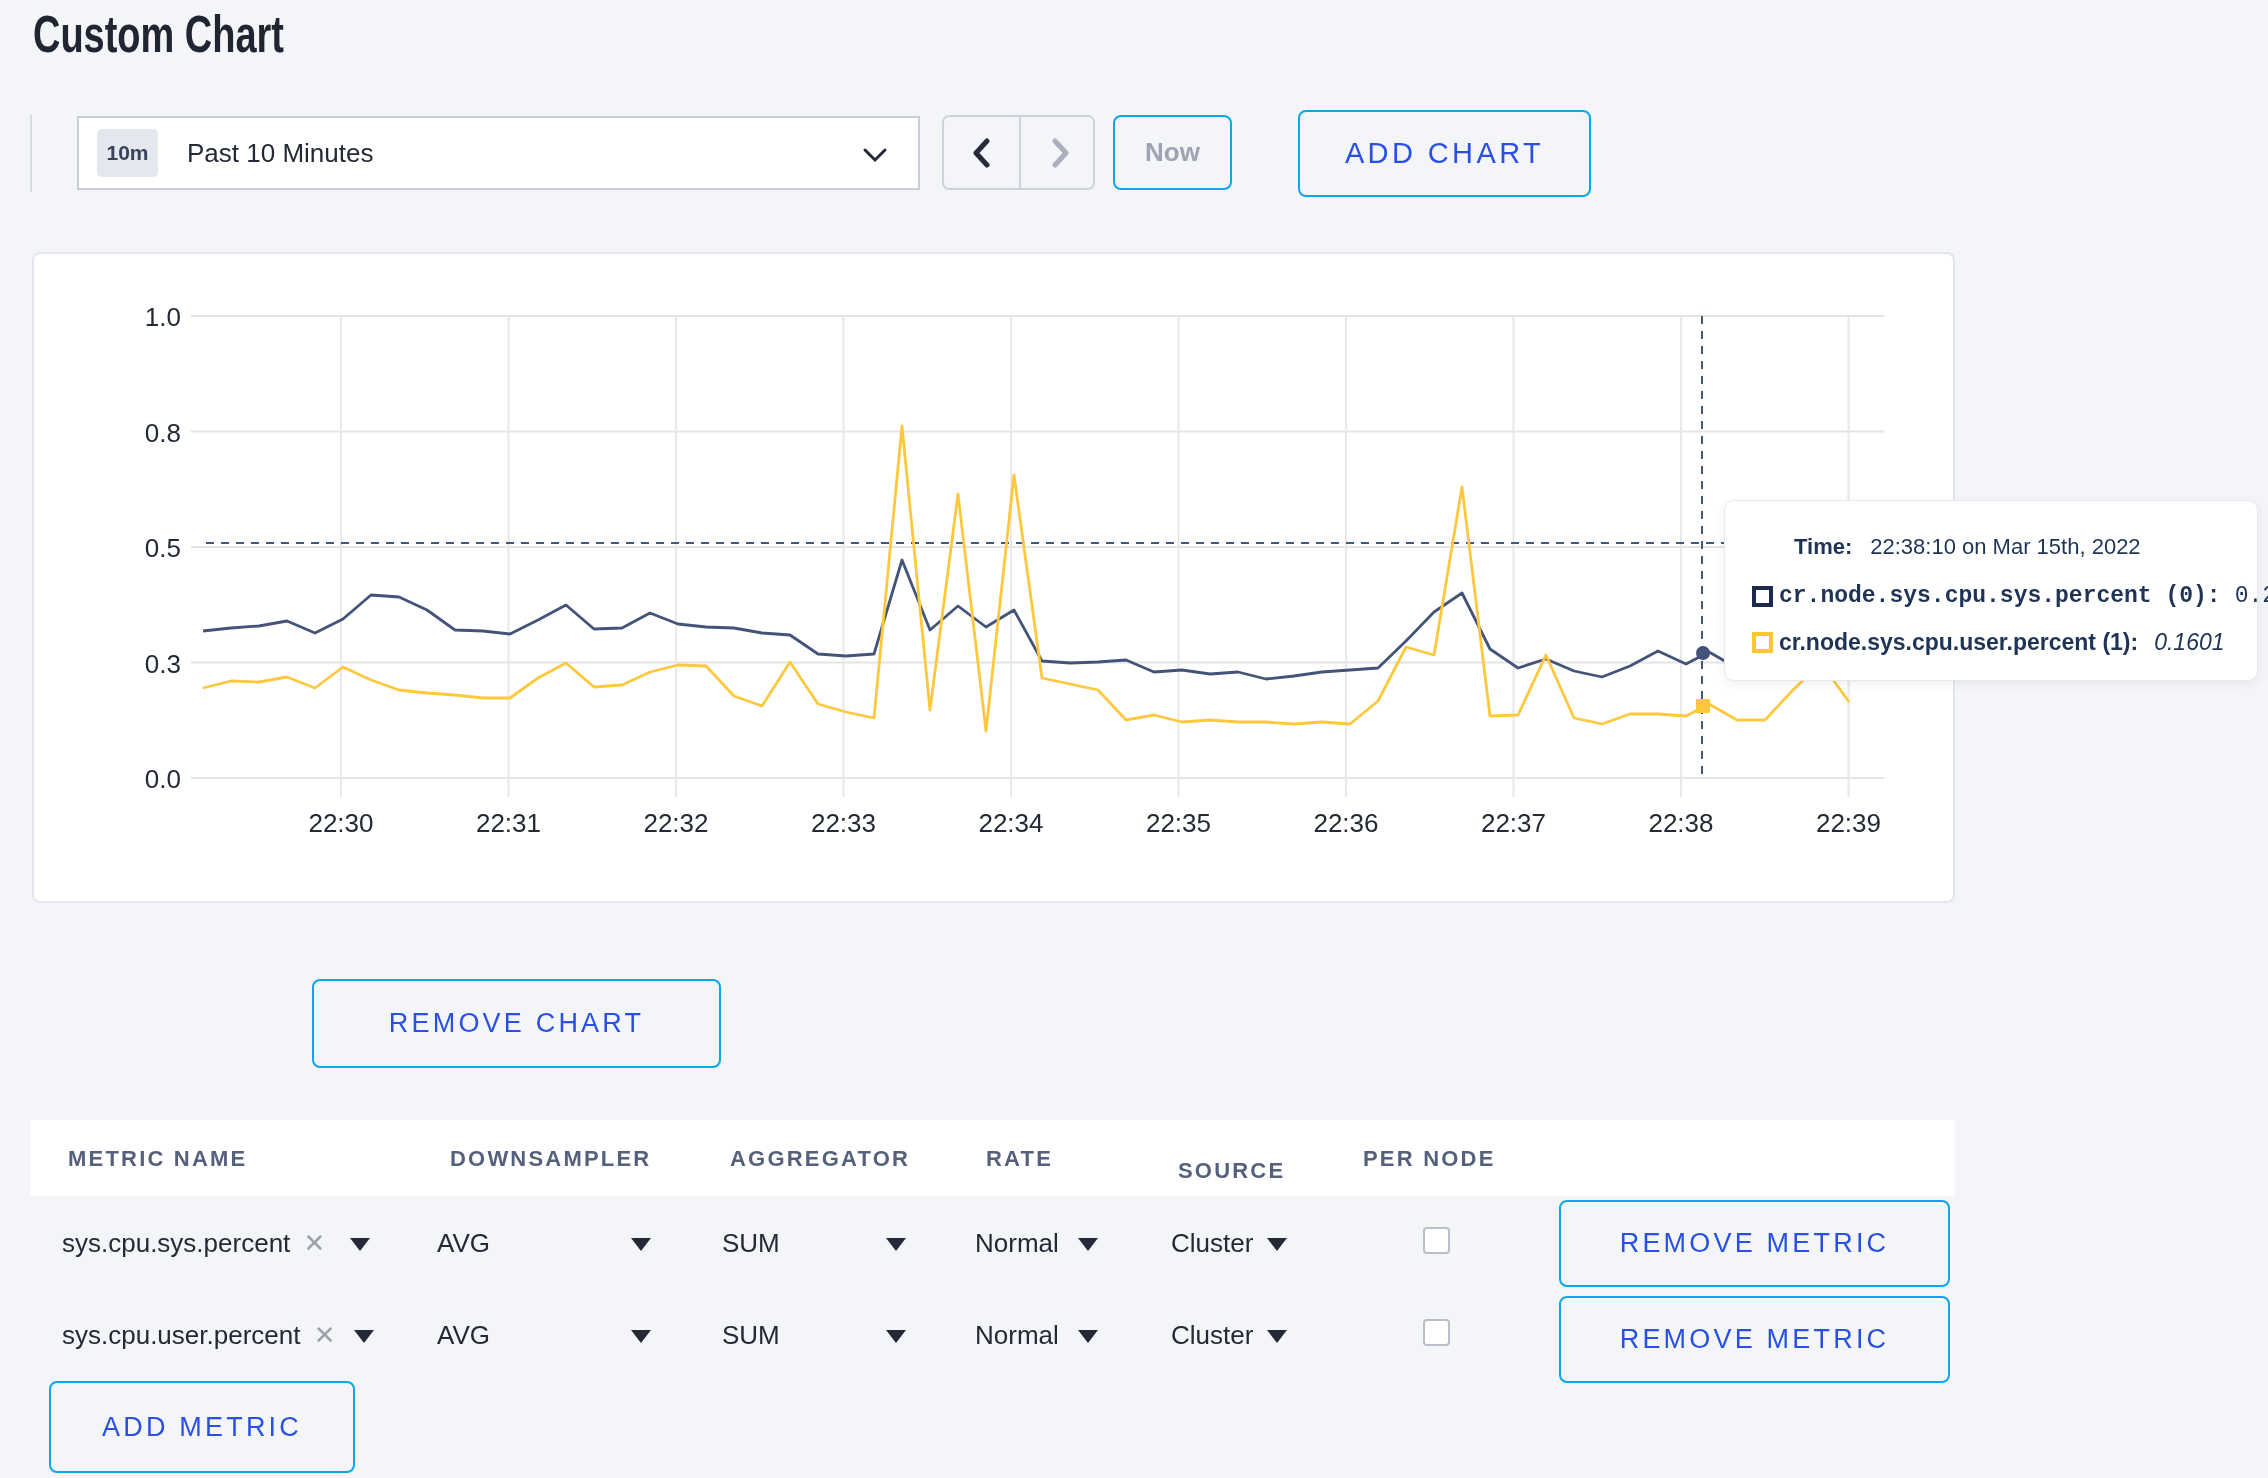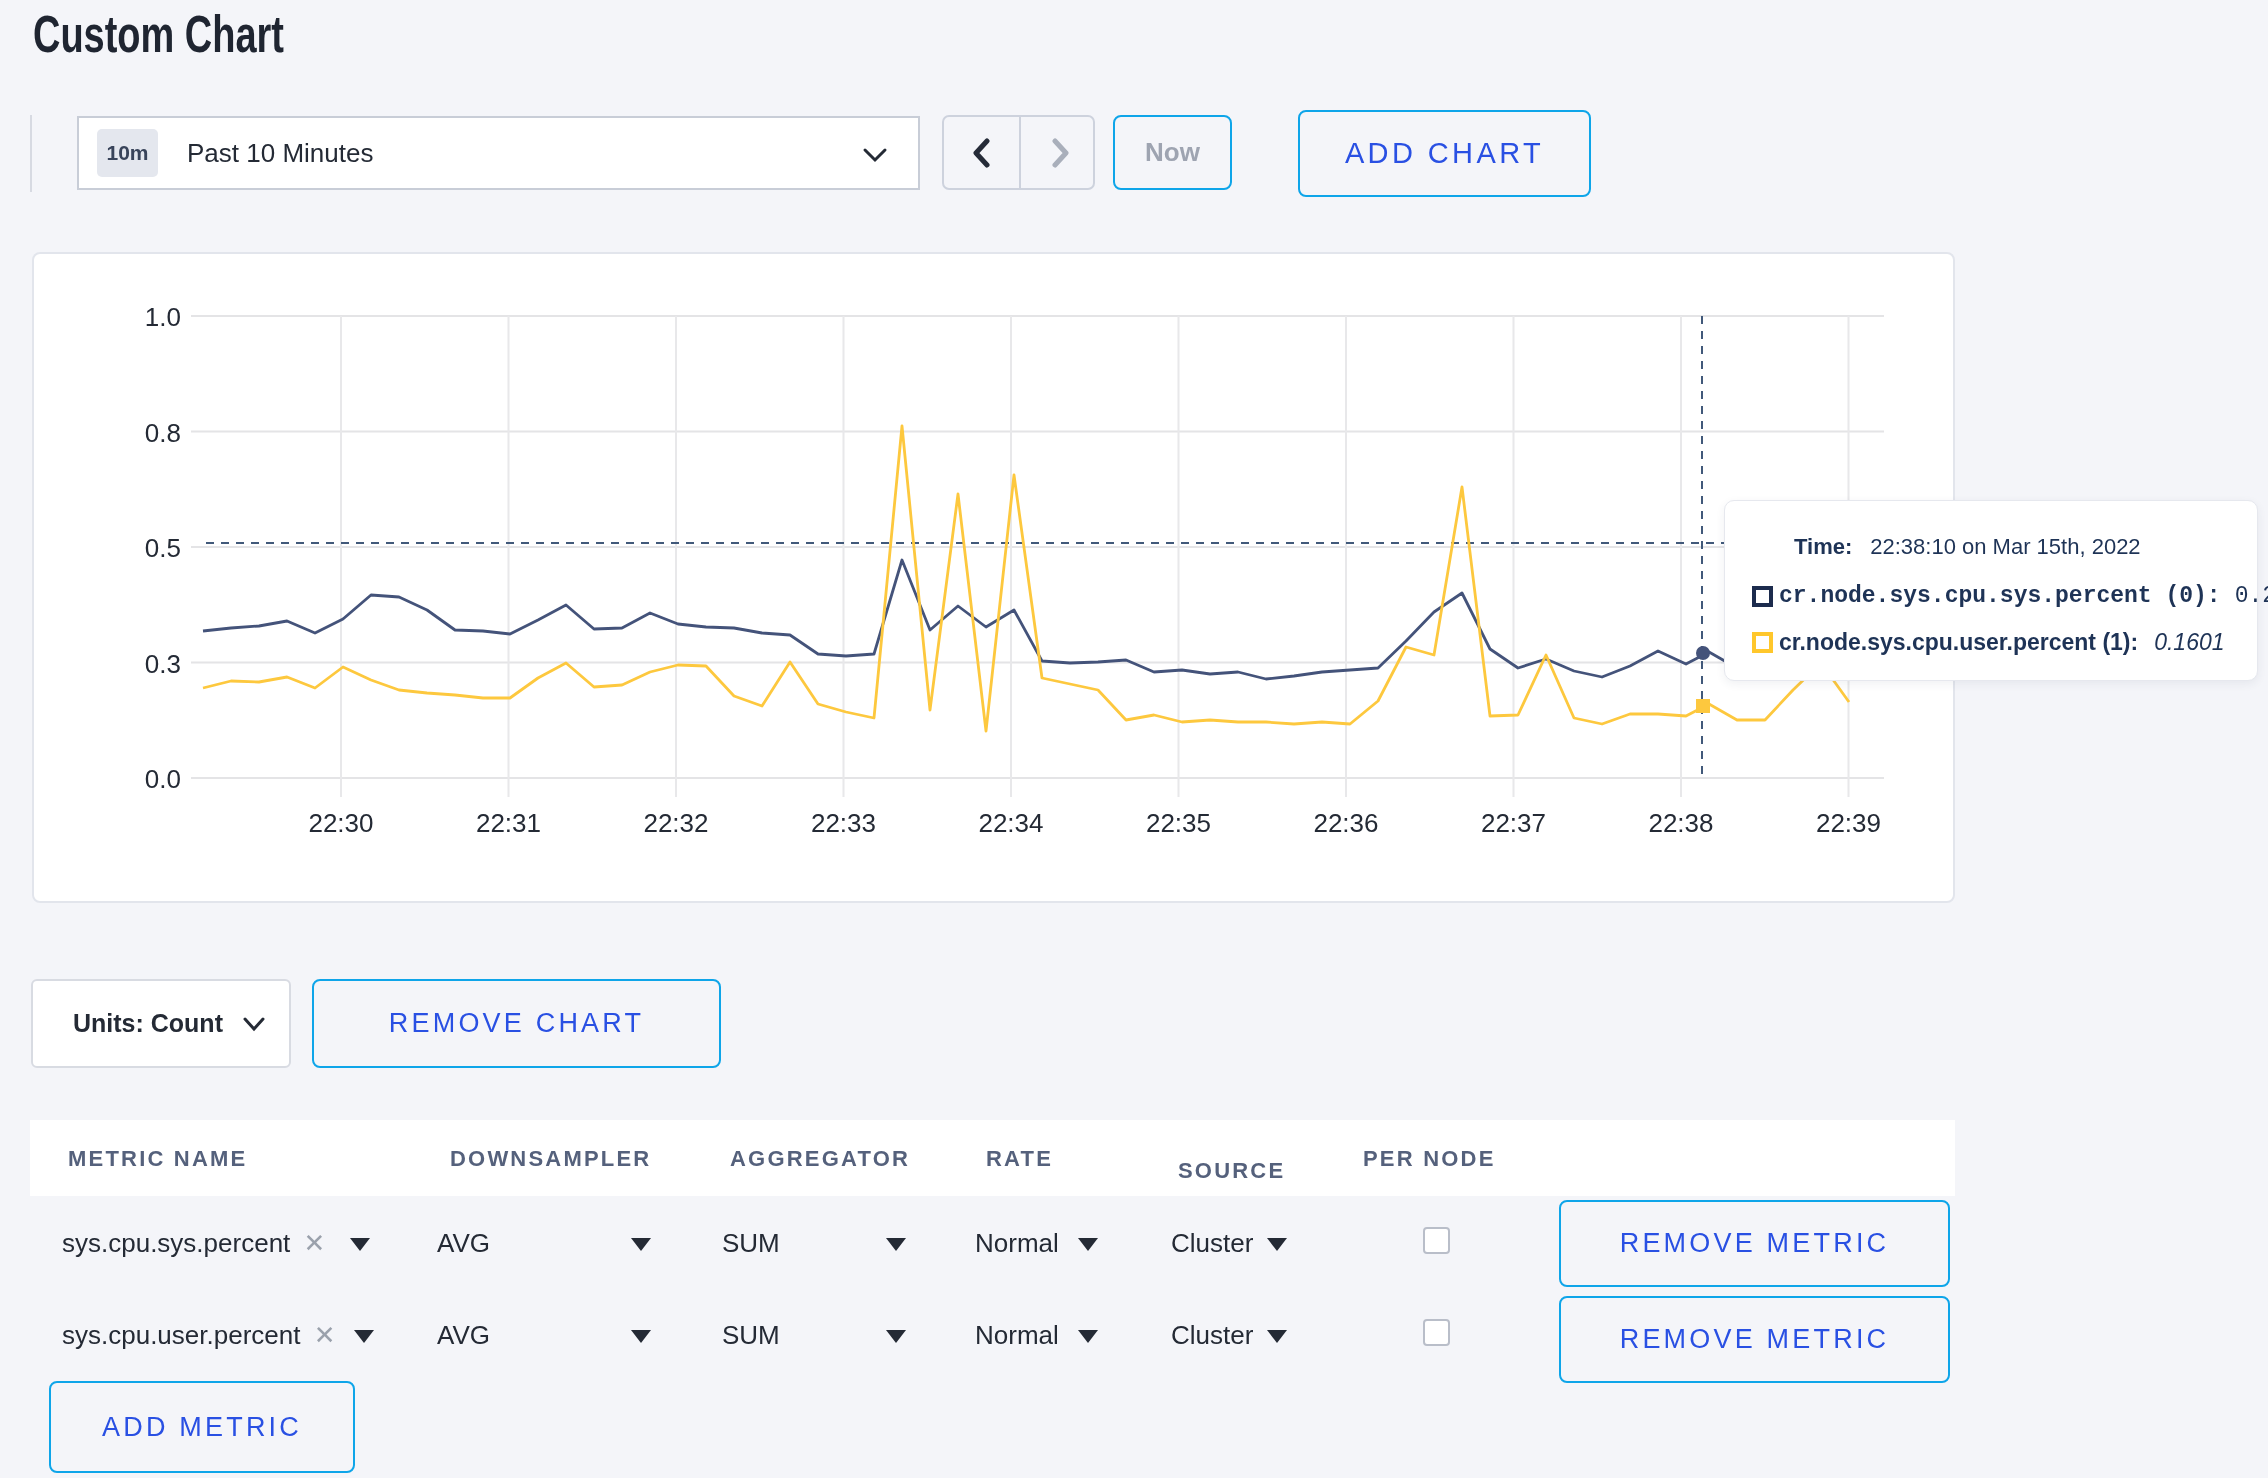--- a/index.html
+++ b/index.html
@@ -81,26 +81,20 @@
 </svg>
 
 <div class="abs" style="left:1724px; top:500px; width:534px; height:181px; background:#fff; border:1px solid #e6e8ee; border-radius:10px; box-shadow:0 3px 10px rgba(40,50,80,0.07);">
   <div class="abs" style="left:57px; top:33px; font-size:22px; color:#1e3356; white-space:nowrap;margin-left:12px;"><b>Time:</b><span style="margin-left:18px;">22:38:10 on Mar 15th, 2022</span></div>
   <div class="abs" style="left:27px; top:85px; width:21px; height:21px; border:4px solid #1c2b4d;"></div>
   <div class="abs" style="left:54px; top:82px; font-size:23px; color:#1e3356; white-space:nowrap;font-family:Liberation Mono, monospace;"><b>cr.node.sys.cpu.sys.percent (0):</b><span style="margin-left:14px;">0.2732</span></div>
   <div class="abs" style="left:27px; top:131px; width:21px; height:21px; border:4px solid #ffc72b;"></div>
   <div class="abs" style="left:54px; top:128px; font-size:23px; color:#1e3356; white-space:nowrap;"><b>cr.node.sys.cpu.user.percent (1):</b><span style="margin-left:16px;font-style:italic;">0.1601</span></div>
 </div>
 
-<div class="abs" style="left:31px; top:979px; width:260px; height:89px; background:#fff; border:2px solid #d8dbe2; border-radius:6px; display:flex; align-items:center;">
-  <span style="margin-left:40px; font-size:25px; font-weight:700; color:#242a35; white-space:nowrap;">Units: Count</span>
-  <svg style="margin-left:18px;" width="26" height="22" viewBox="0 0 26 22">
-        <path d="M4 6 L13 16 L22 6" fill="none" stroke="#242a35" stroke-width="3" stroke-linecap="round"></path>
-      </svg>
-</div>
 <div class="btn bluebtn" style="left:312px; top:979px; width:409px; height:89px;">REMOVE CHART</div>
 
 <div class="abs" style="left:30px; top:1120px; width:1925px; height:76px; background:#fff;"></div>
 <div class="abs hdrlab" style="left:68px; top:1146px;">METRIC NAME</div>
 <div class="abs hdrlab" style="left:450px; top:1146px;">DOWNSAMPLER</div>
 <div class="abs hdrlab" style="left:730px; top:1146px;">AGGREGATOR</div>
 <div class="abs hdrlab" style="left:986px; top:1146px;">RATE</div>
 <div class="abs hdrlab" style="left:1178px; top:1146px;margin-top:12px;">SOURCE</div>
 <div class="abs hdrlab" style="left:1363px; top:1146px;">PER NODE</div>
 

